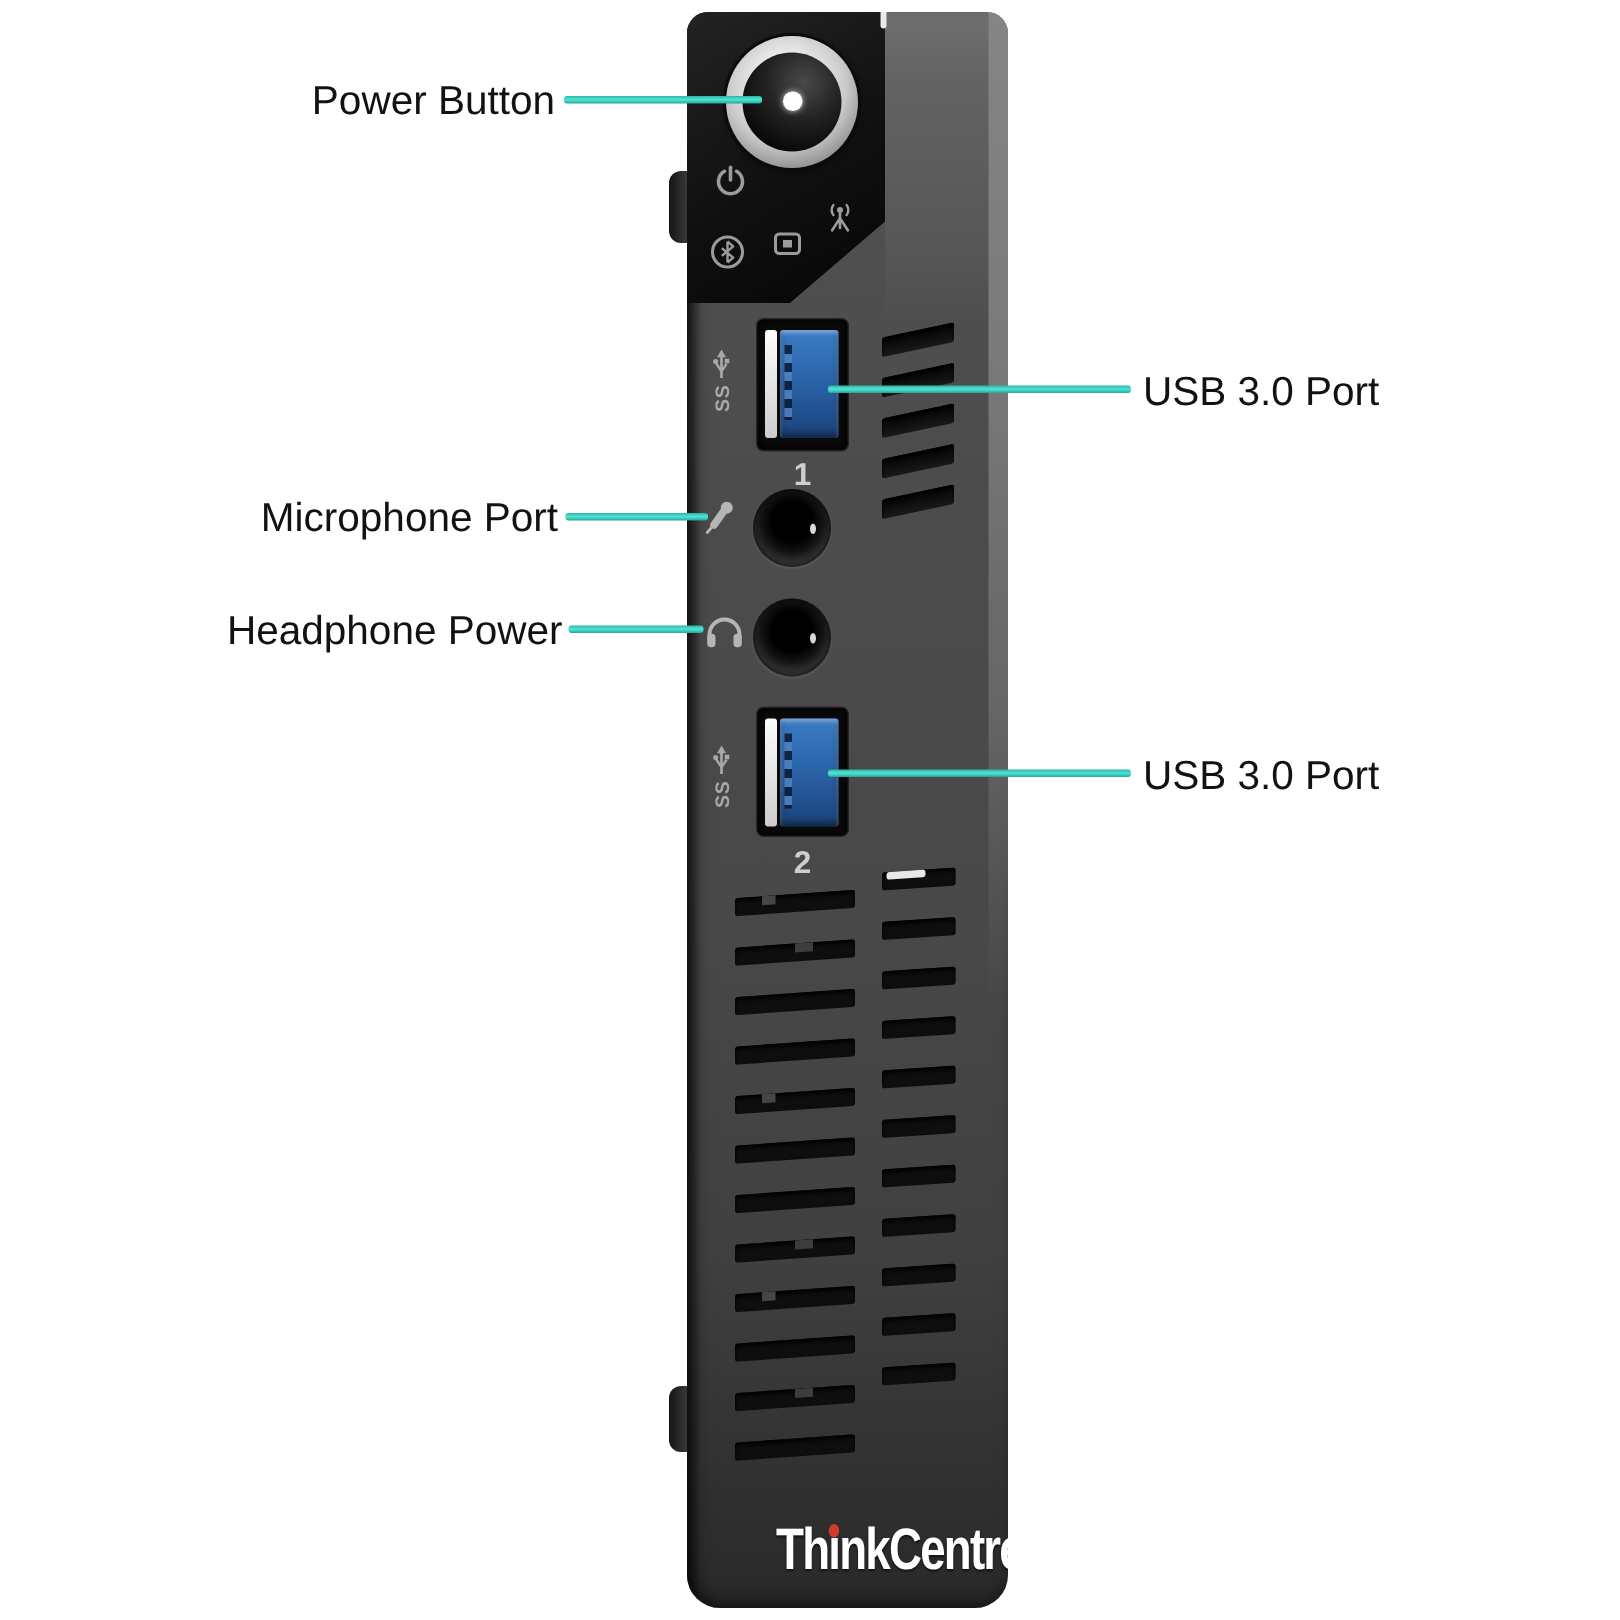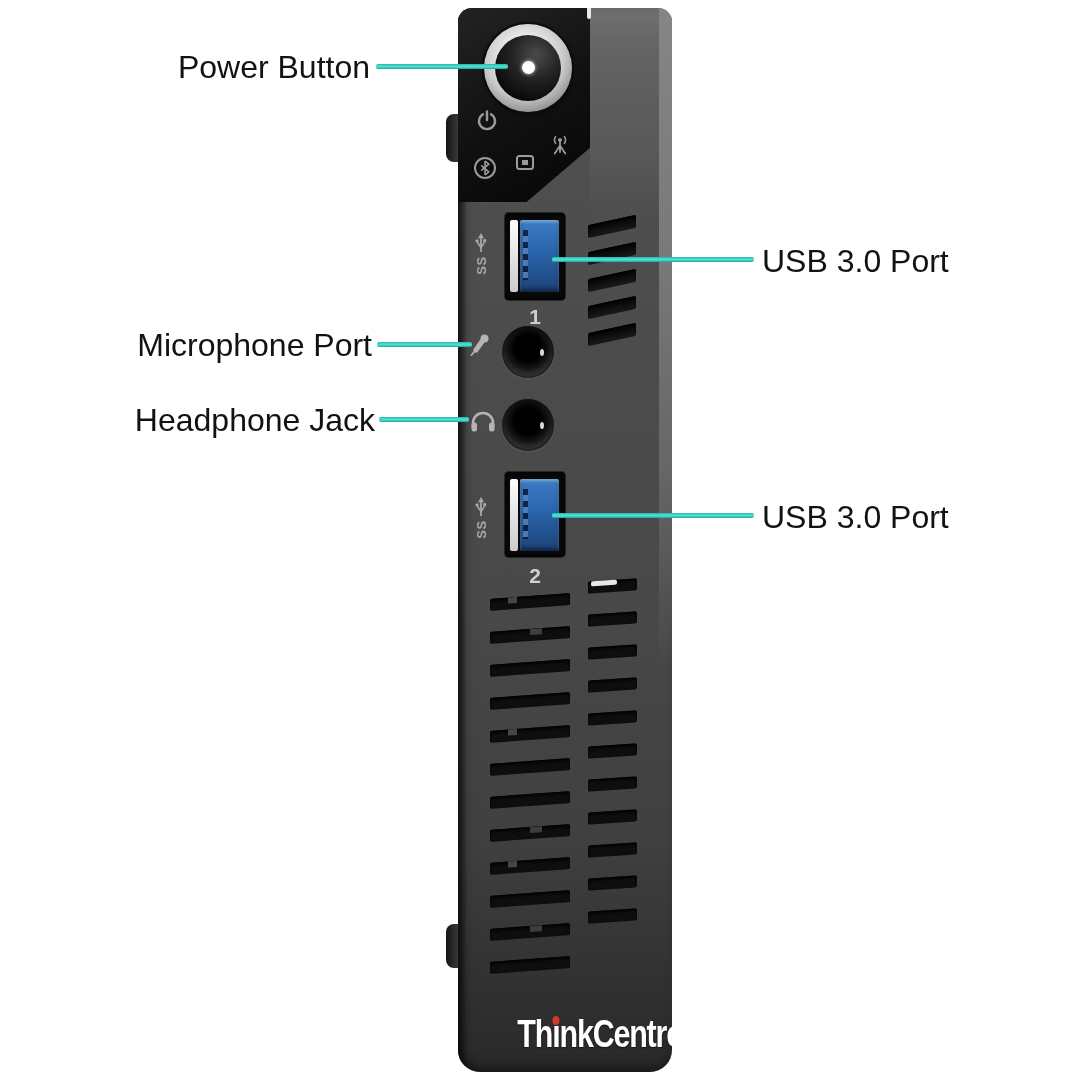--- a/index.html
+++ b/index.html
@@ -1,20 +1,20 @@
 <!DOCTYPE html>
 <html><head>
 <meta charset="utf-8">
 <style>
   html,body{margin:0;padding:0;}
   body{width:1080px;height:1080px;background:#ffffff;font-family:"Liberation Sans",sans-serif;}
   .scene{position:relative;width:1080px;height:1080px;background:#ffffff;overflow:hidden;}
 
   
-  .label{position:absolute;font-size:32px;line-height:34px;color:#121212;white-space:nowrap;z-index:7;}
+  .label{position:absolute;font-size:27px;line-height:34px;color:#121212;white-space:nowrap;z-index:7;}
   .label.right-align{text-align:right;}
   .lbl-power{right:710px;top:50px;}
   .lbl-mic{right:708px;top:328px;}
   .lbl-head{right:705px;top:403px;}
   .lbl-usb1{left:762px;top:244px;}
   .lbl-usb2{left:762px;top:500px;}
   .cline{position:absolute;height:5px;z-index:6;border-radius:2px;
     background:linear-gradient(180deg,#2bb4a6 0%,#4fe3d2 45%,#3bd0c0 70%,#26a295 100%);}
   .ln-power{left:376px;top:64px;width:132px;}
   .ln-usb1{left:552px;top:257px;width:202px;}
@@ -122,21 +122,21 @@
 
   <div class="cline ln-power"></div>
   <div class="cline ln-usb1"></div>
   <div class="cline ln-mic"></div>
   <div class="cline ln-head"></div>
   <div class="cline ln-usb2"></div>
 
   <div class="label right-align lbl-power">Power Button</div>
   <div class="label lbl-usb1">USB 3.0 Port</div>
   <div class="label right-align lbl-mic">Microphone Port</div>
-  <div class="label right-align lbl-head">Headphone Jack</div>
+  <div class="label right-align lbl-head">Headphone Power</div>
   <div class="label lbl-usb2">USB 3.0 Port</div>
 
   <div class="bump bump1"></div>
   <div class="bump bump2"></div>
 
   <div class="device">
     <div class="edge-left"></div>
     <div class="top-sheen"></div>
     <div class="edge-right"></div>
 

